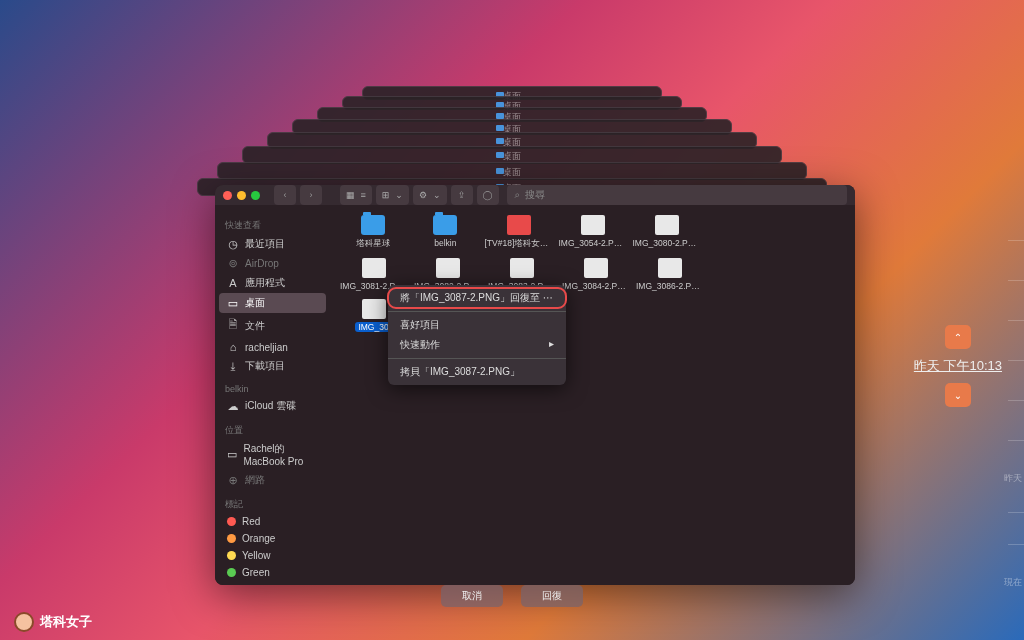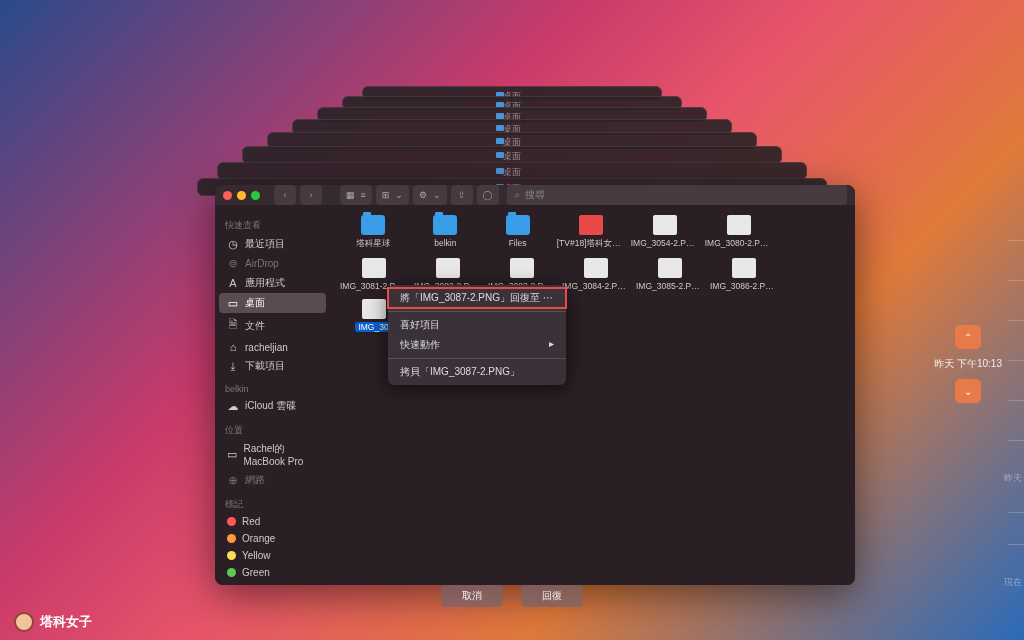--- a/index.html
+++ b/index.html
@@ -162,21 +162,21 @@
 }
 .menu-item {
   padding: 3px 12px;
   color: #ddd;
   display: flex;
   justify-content: space-between;
 }
 .menu-item.highlight {
   outline: 2px solid #e84a4a;
   outline-offset: -1px;
-  border-radius: 0;
+  border-radius: 8px;
 }
 .menu-sep { height: 1px; background: #555; margin: 3px 0; }
 
 
 .timeline {
   position: absolute;
   right: 22px;
   top: 325px;
   display: flex;
   flex-direction: column;
@@ -186,21 +186,21 @@
 .tl-btn {
   width: 26px; height: 24px;
   background: #e87a4a;
   border-radius: 5px;
   display: flex;
   align-items: center;
   justify-content: center;
   color: #fff;
   font-size: 10px;
 }
-.tl-label { font-size: 10px; color: #eee; white-space: nowrap; }
+.tl-label { font-size: 13px; color: #eee; white-space: nowrap; text-decoration: underline; }
 
 .timeline-ticks {
   position: absolute;
   right: 0;
   top: 200px;
   bottom: 40px;
   width: 30px;
   pointer-events: none;
 }
 .timeline-ticks .tick {
@@ -409,24 +409,20 @@
       <div class="file-grid" id="row1">
           <div class="file">
             <div class="file-icon "></div>
             <div class="file-label">塔科星球</div>
           </div>
           <div class="file">
             <div class="file-icon "></div>
             <div class="file-label">belkin</div>
           </div>
           <div class="file">
-            <div class="file-icon "></div>
-            <div class="file-label">Files</div>
-          </div>
-          <div class="file">
             <div class="file-icon pdf"></div>
             <div class="file-label">[TV#18]塔科女子_簡妝容.pdf</div>
           </div>
           <div class="file">
             <div class="file-icon doc"></div>
             <div class="file-label">IMG_3054-2.PNG</div>
           </div>
           <div class="file">
             <div class="file-icon doc"></div>
             <div class="file-label">IMG_3080-2.PNG</div>
@@ -441,24 +437,20 @@
             <div class="file-icon doc"></div>
             <div class="file-label">IMG_3082-2.PNG</div>
           </div>
           <div class="file">
             <div class="file-icon doc"></div>
             <div class="file-label">IMG_3083-2.PNG</div>
           </div>
           <div class="file">
             <div class="file-icon doc"></div>
             <div class="file-label">IMG_3084-2.PNG</div>
-          </div>
-          <div class="file">
-            <div class="file-icon doc"></div>
-            <div class="file-label">IMG_3085-2.PNG</div>
           </div>
           <div class="file">
             <div class="file-icon doc"></div>
             <div class="file-label">IMG_3086-2.PNG</div>
           </div>
         </div>
       <div class="file-grid" id="row3" style="margin-top:4px;">
           <div class="file selected">
             <div class="file-icon doc"></div>
             <div class="file-label">IMG_30</div>

